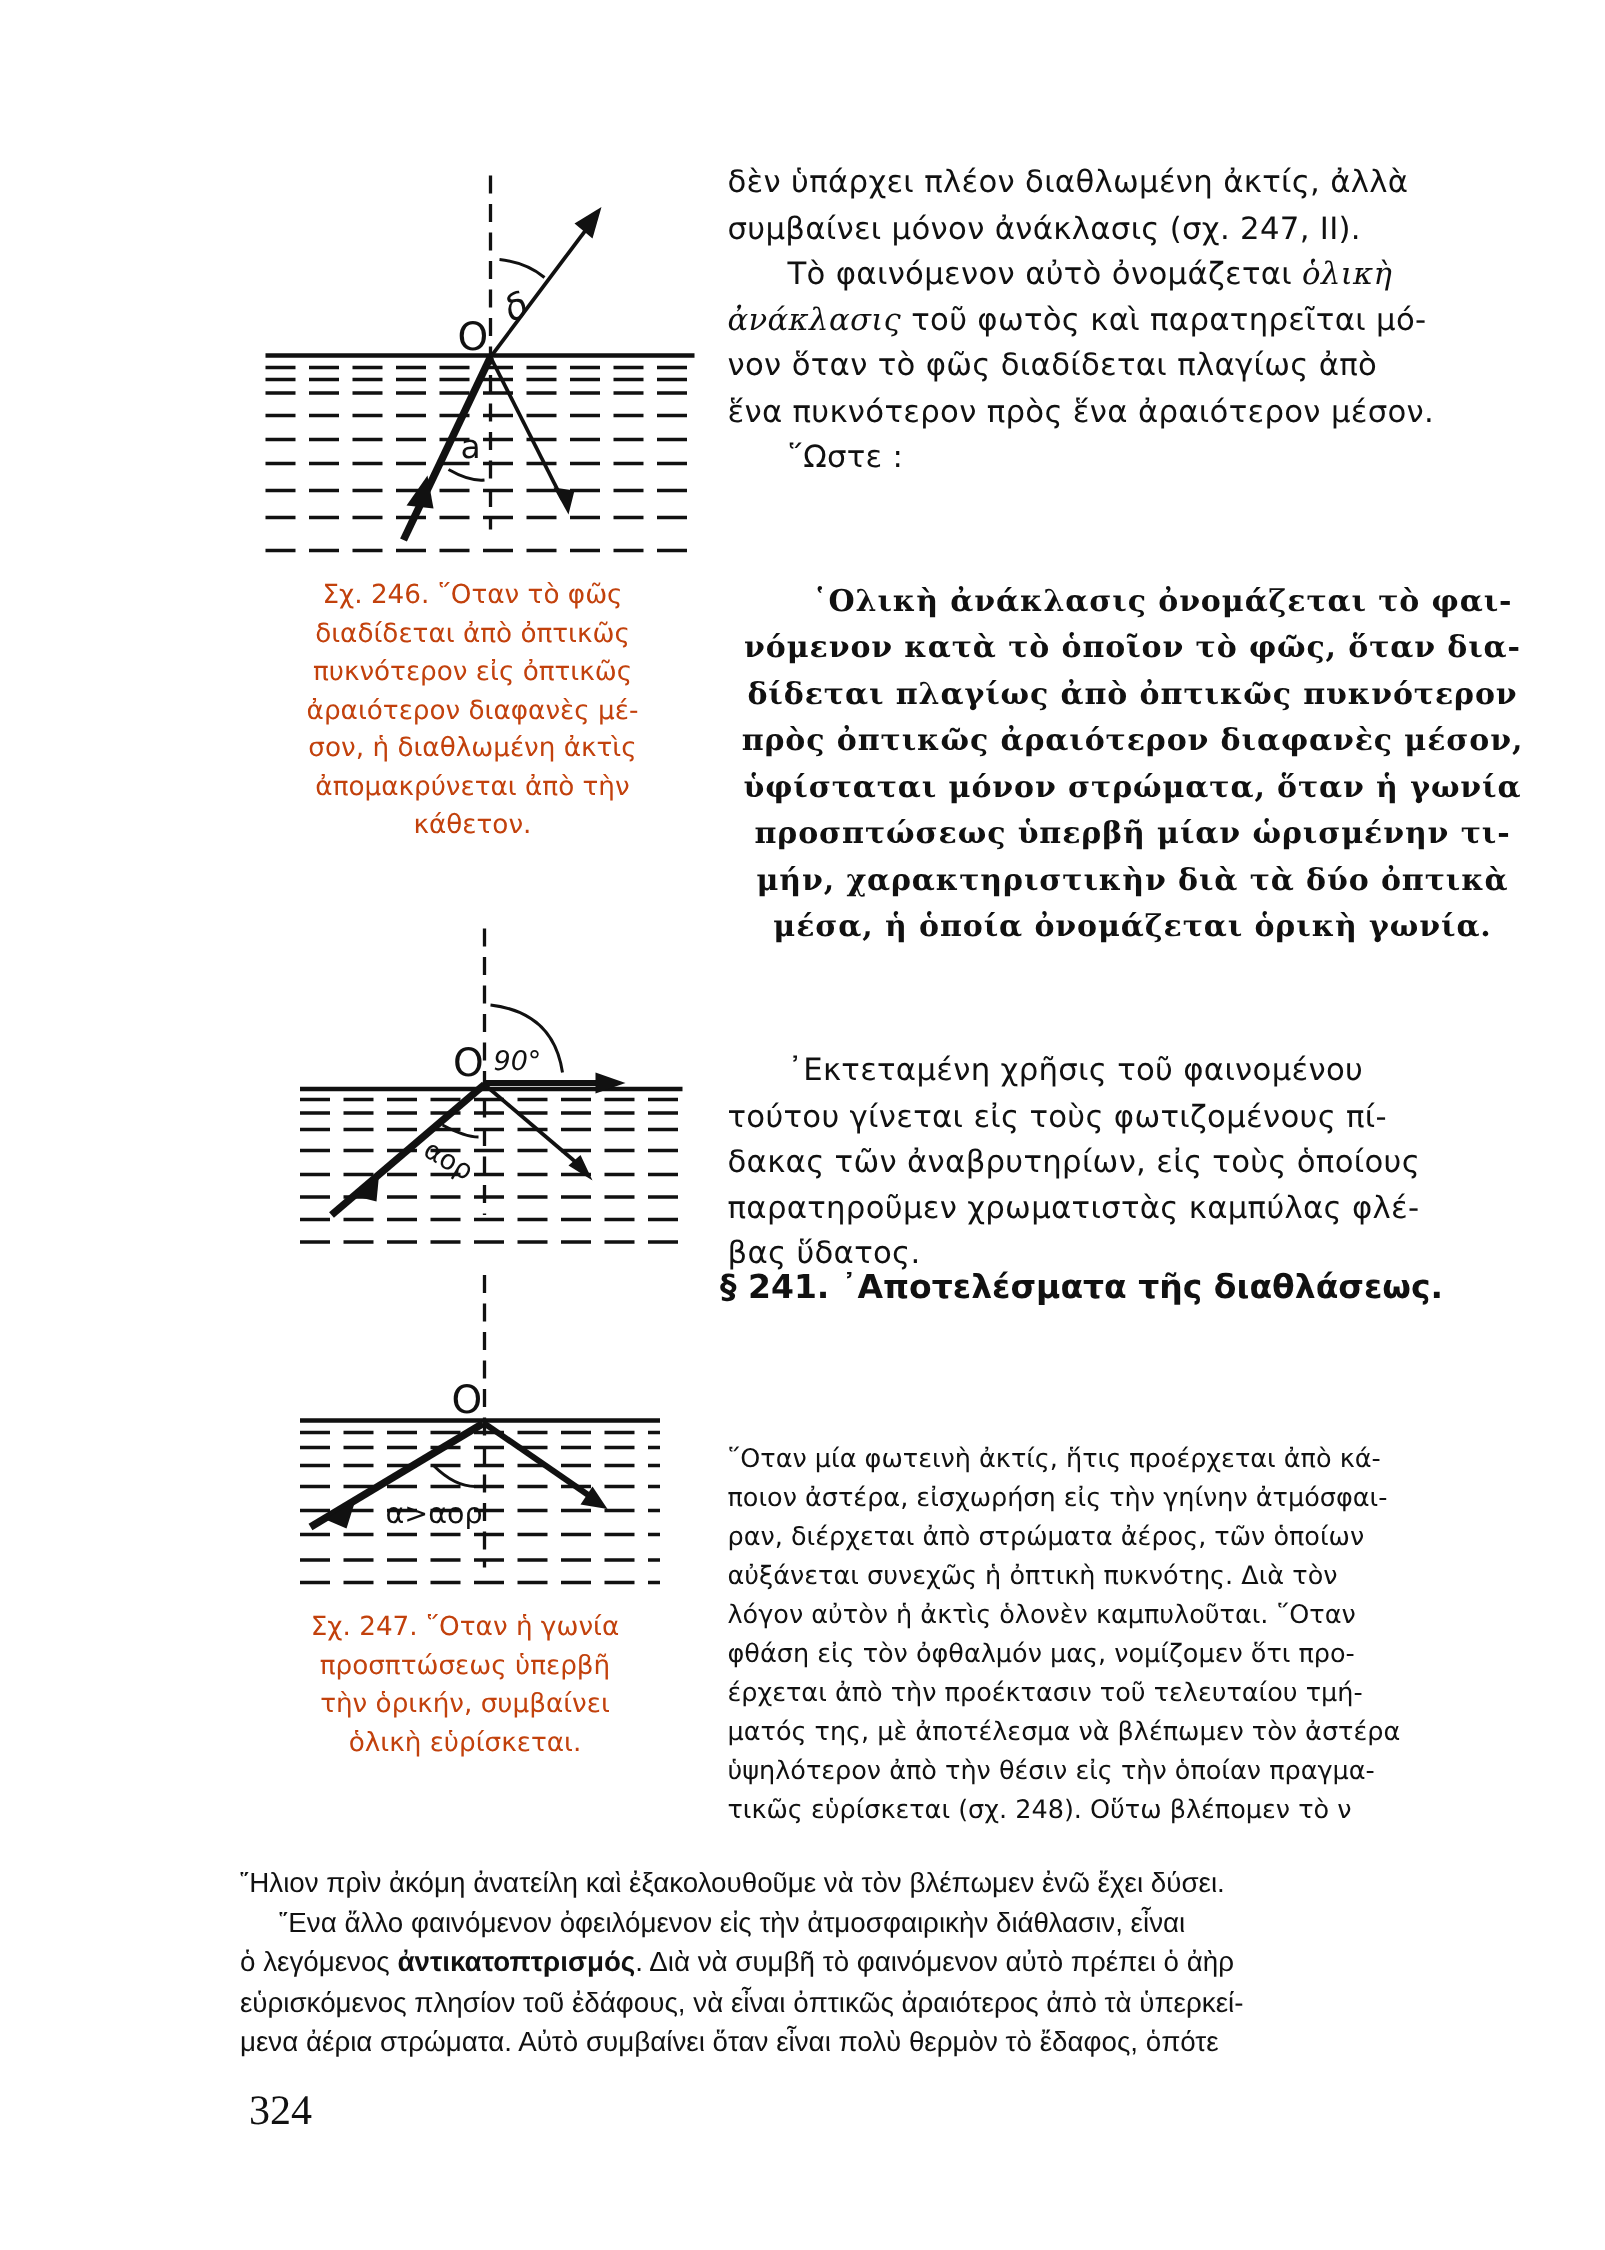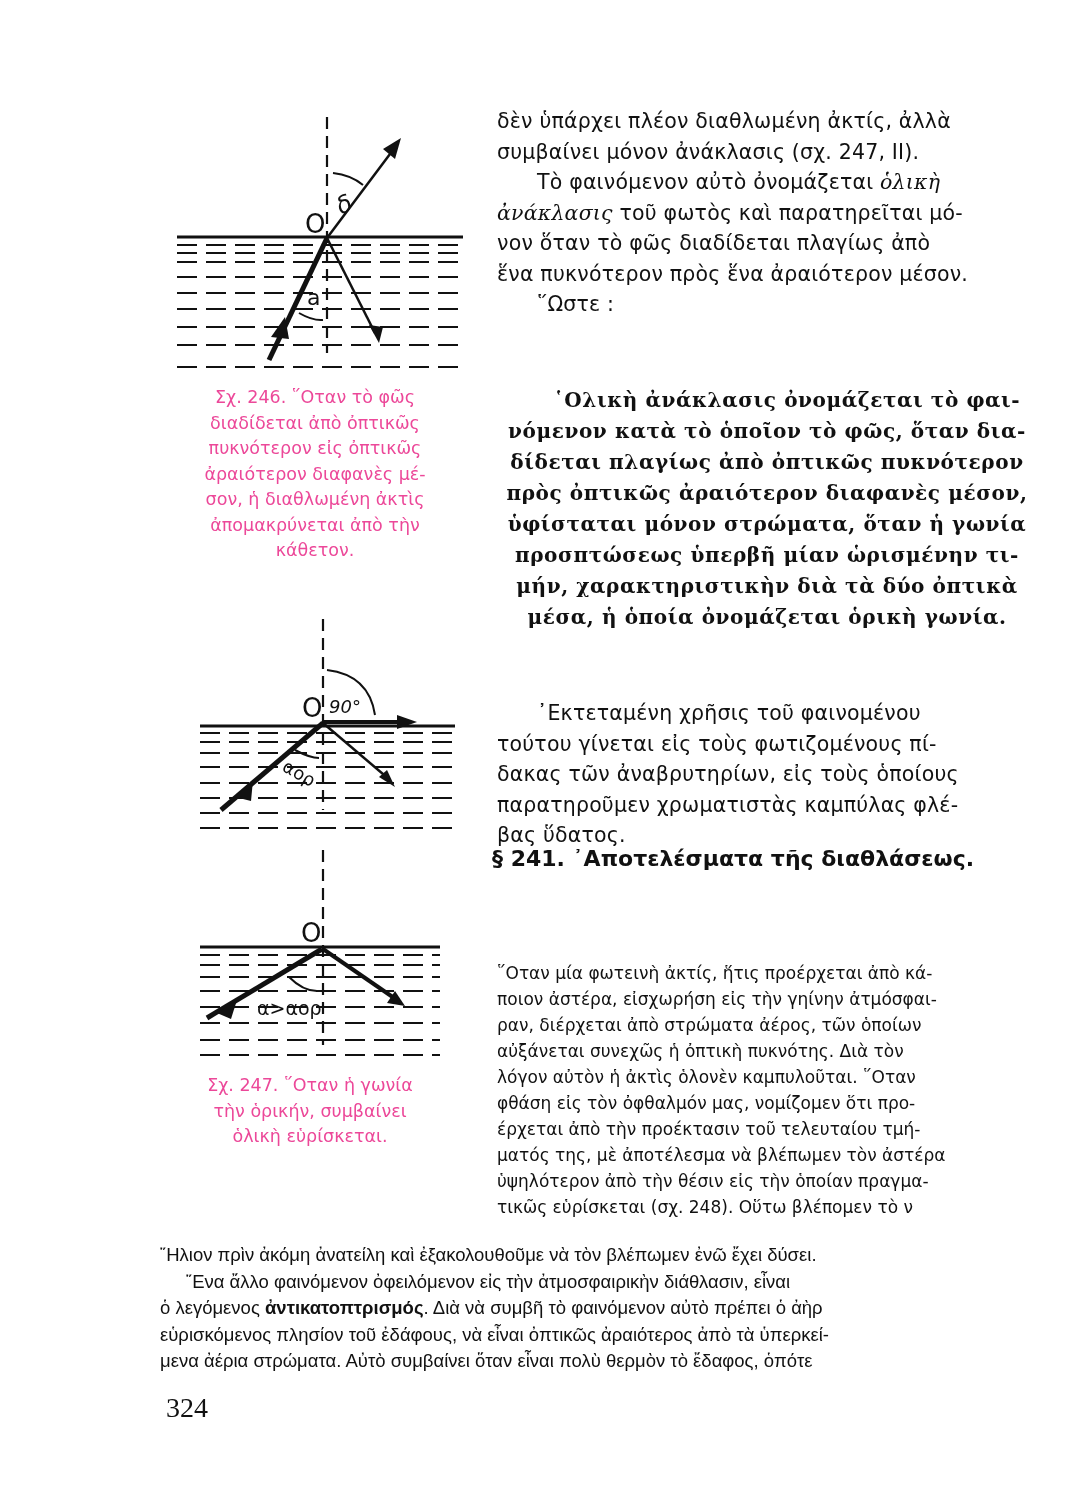--- a/index.html
+++ b/index.html
@@ -1,20 +1,20 @@
 <!DOCTYPE html>
 <html><head>
 <meta charset="utf-8">
 <style>
   html, body { margin:0; padding:0; background:#ffffff; }
   body { width:1070px; height:1500px; position:relative; overflow:hidden; color:#111; font-family:"DejaVu Serif", serif; }
   .fig { position:absolute; }
-  .caption { position:absolute; width:300px; font-family:"DejaVu Sans", sans-serif; font-size:17.5px; line-height:25.5px; text-align:center; color:#ec4899; }
+  .caption { position:absolute; width:300px; font-family:"DejaVu Sans", sans-serif; font-size:17.5px; line-height:25.5px; text-align:center; color:#c2410c; }
   .caption .ln { display:block; white-space:nowrap; }
-  .col { position:absolute; left:485px; width:540px;margin-left:12px; }
+  .col { position:absolute; left:485px; width:540px; }
   .ln { display:block; white-space:nowrap; }
   .p1 { font-family:"DejaVu Sans", sans-serif; font-size:20.5px; line-height:30.5px; letter-spacing:0.2px; }
   .bold { font-family:"DejaVu Serif", serif; font-weight:bold; font-size:20px; line-height:31px; letter-spacing:0.6px;text-align:center; }
   .small { font-family:"DejaVu Sans", sans-serif; font-size:17px; line-height:26px; }
   .heading { font-family:"DejaVu Sans", sans-serif; font-weight:bold; font-size:22px; line-height:30px; }
   .full { position:absolute; left:160px; width:860px; font-family:"Liberation Sans", sans-serif; font-size:18.5px; line-height:26.5px; transform-origin:left top;margin-top:24px; }
   .it { font-style:italic; font-family:"DejaVu Serif", serif; }
   .pageno { position:absolute; left:166px; top:1392px; font-family:"Liberation Serif", serif; font-size:28px; }
   .indent { padding-left:40px; }
 </style>
@@ -111,20 +111,21 @@
   <polygon points="72,155 52,168 66,174" fill="#111"></polygon>
   <line x1="158" y1="104" x2="232" y2="155" stroke="#111" stroke-width="4"></line>
   <polygon points="240,161 222,158 230,146" fill="#111"></polygon>
   <path d="M124 132 Q138 146 152 146" fill="none" stroke="#111" stroke-width="2"></path>
   <text x="136" y="97" font-family="DejaVu Sans, sans-serif" font-size="26" fill="#111">O</text>
   <text x="92" y="170" font-family="DejaVu Sans, sans-serif" font-size="19" fill="#111">α&gt;αορ</text>
 </svg>
 
 <div class="caption" style="left:160px;top:1073px">
   <span class="ln">Σχ. 247. ῞Οταν ἡ γωνία</span>
+  <span class="ln">προσπτώσεως ὑπερβῆ</span>
   <span class="ln">τὴν ὁρικήν, συμβαίνει</span>
   <span class="ln">ὁλικὴ εὑρίσκεται.</span>
 </div>
 
 <div class="col p1" style="top:106px">
   <span class="ln">δὲν ὑπάρχει πλέον διαθλωμένη ἀκτίς, ἀλλὰ</span>
   <span class="ln">συμβαίνει μόνον ἀνάκλασις (σχ. 247, II).</span>
 </div>
 
 <div class="col p1" style="top:167px">

